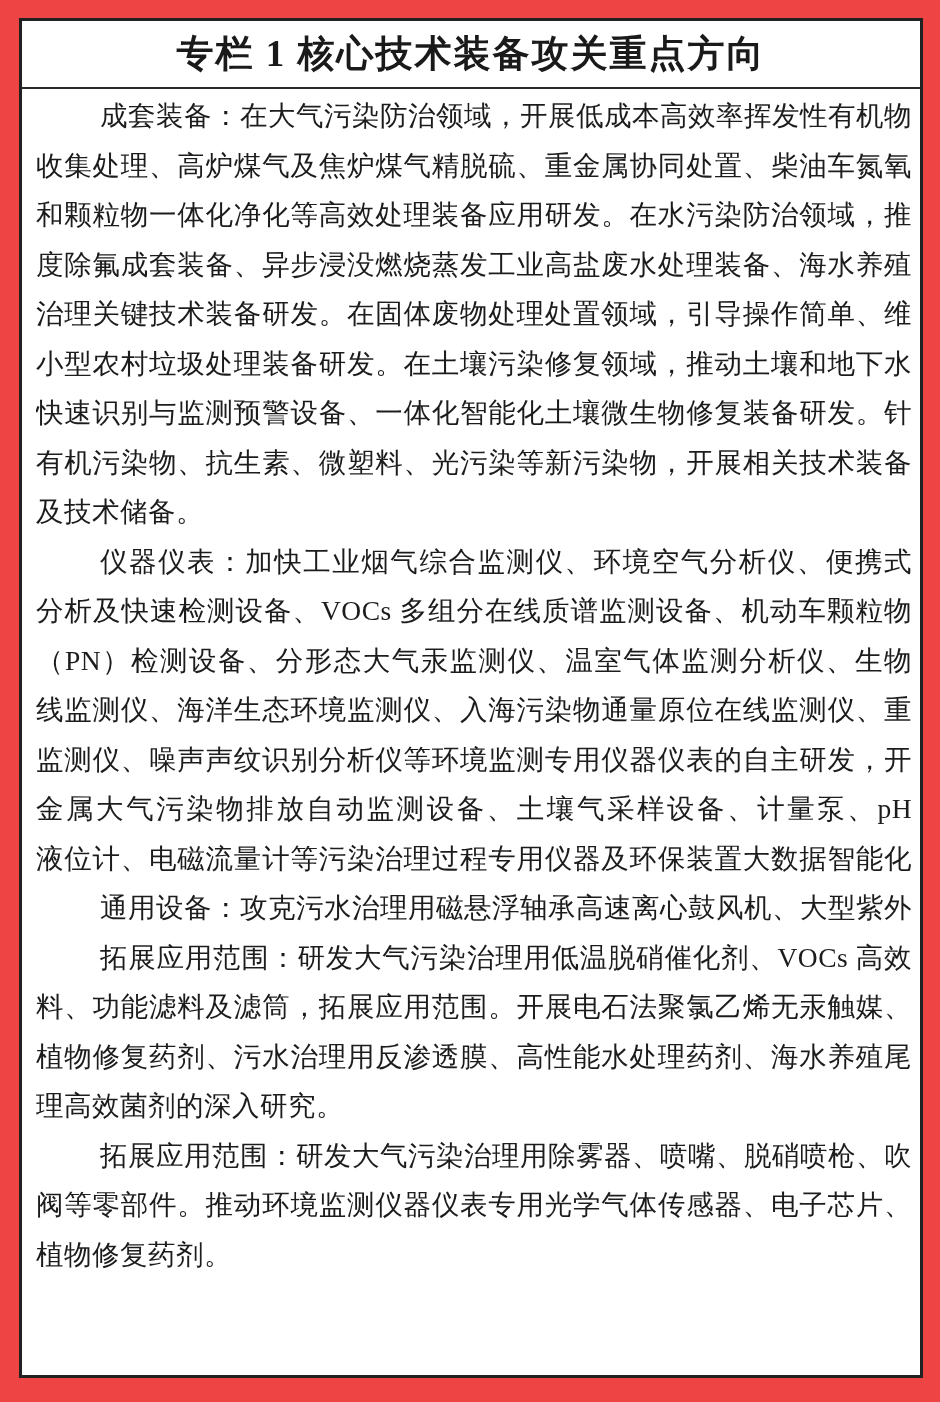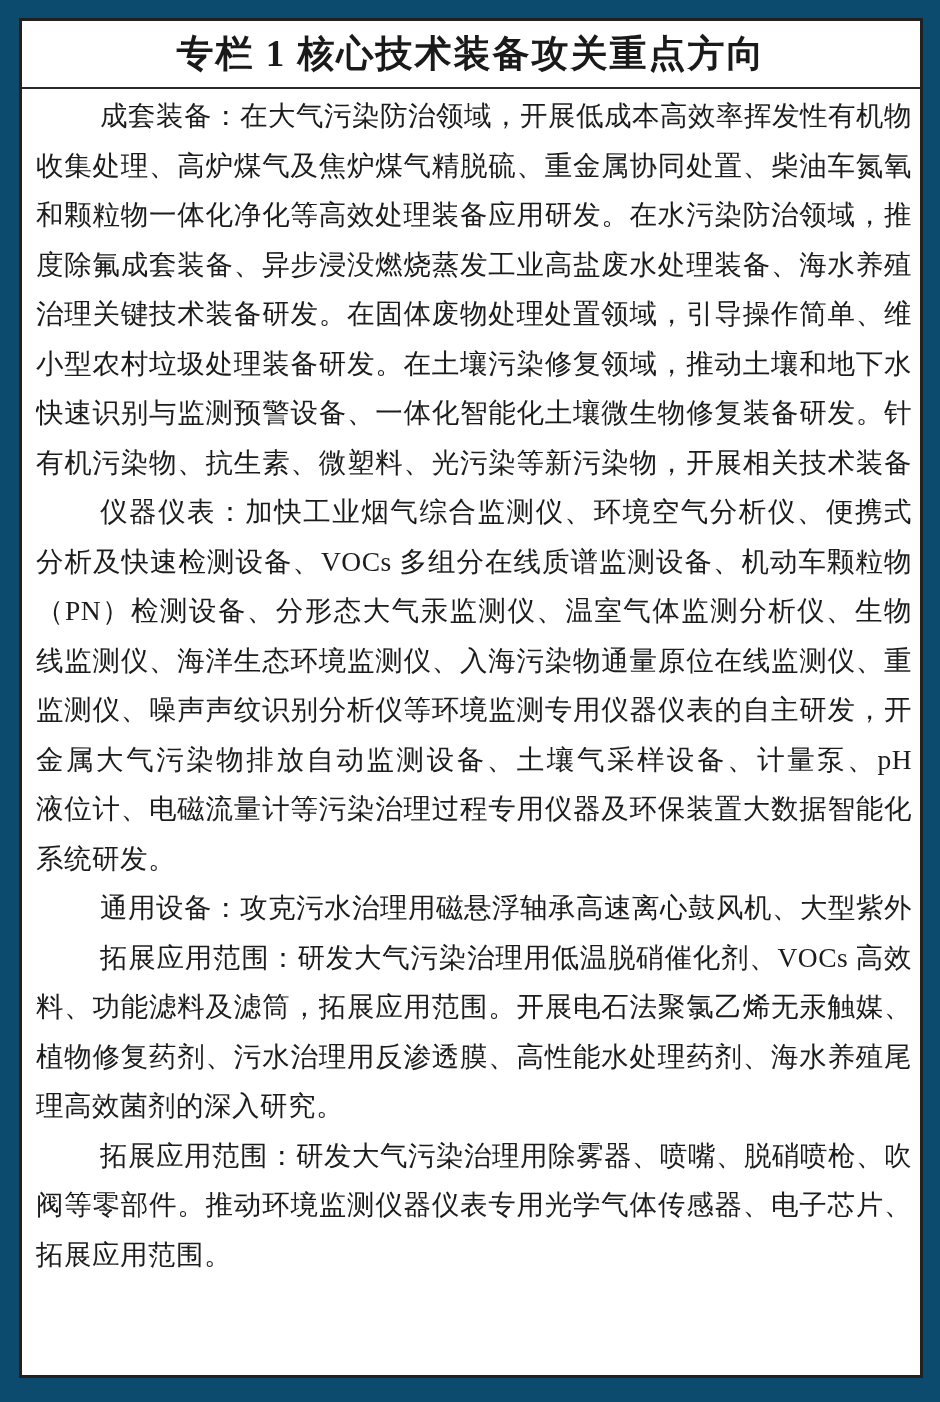--- a/index.html
+++ b/index.html
@@ -4,21 +4,21 @@
 <style>
   html, body {
     margin: 0;
     padding: 0;
     background: #ffffff;
   }
   .page {
     position: relative;
     width: 940px;
     height: 1402px;
-    background: #0c4a6e;
+    background: #ef4444;
     font-family: "Liberation Serif", "DejaVu Serif", serif;
     color: #1a1a1a;
     overflow: hidden;
   }
   .panel {
     position: absolute;
     left: 19px;
     top: 18px;
     width: 898px;
     height: 1354px;
@@ -79,45 +79,45 @@
 
       <div class="para">
         <div class="line first fill"><span class="lead">成套装备：</span><span>在大气污染防治领域，开展低成本高效率挥发性有机物（VOCs）</span></div>
         <div class="line fill">收集处理、高炉煤气及焦炉煤气精脱硫、重金属协同处置、柴油车氮氧化物（NOx）</div>
         <div class="line fill">和颗粒物一体化净化等高效处理装备应用研发。在水污染防治领域，推进水体深</div>
         <div class="line fill">度除氟成套装备、异步浸没燃烧蒸发工业高盐废水处理装备、海水养殖尾水生态</div>
         <div class="line fill">治理关键技术装备研发。在固体废物处理处置领域，引导操作简单、维修便捷的</div>
         <div class="line fill">小型农村垃圾处理装备研发。在土壤污染修复领域，推动土壤和地下水污染风险</div>
         <div class="line fill">快速识别与监测预警设备、一体化智能化土壤微生物修复装备研发。针对持久性</div>
         <div class="line fill">有机污染物、抗生素、微塑料、光污染等新污染物，开展相关技术装备前期研究</div>
+        <div class="line last">及技术储备。</div>
       </div>
 
       <div class="para">
         <div class="line first fill"><span class="lead">仪器仪表：</span><span>加快工业烟气综合监测仪、环境空气分析仪、便携式 VOCs 测试</span></div>
         <div class="line fill">分析及快速检测设备、VOCs 多组分在线质谱监测设备、机动车颗粒物数浓度</div>
         <div class="line fill">（PN）检测设备、分形态大气汞监测仪、温室气体监测分析仪、生物多样性在</div>
         <div class="line fill">线监测仪、海洋生态环境监测仪、入海污染物通量原位在线监测仪、重金属在线</div>
         <div class="line fill">监测仪、噪声声纹识别分析仪等环境监测专用仪器仪表的自主研发，开展镉等重</div>
         <div class="line fill">金属大气污染物排放自动监测设备、土壤气采样设备、计量泵、pH 计、超声波</div>
         <div class="line fill">液位计、电磁流量计等污染治理过程专用仪器及环保装置大数据智能化运行维护</div>
-        <div class="line last">系统研发。</div>
       </div>
 
       <div class="para">
         <div class="line first fill"><span class="lead">通用设备：</span><span>攻克污水治理用磁悬浮轴承高速离心鼓风机、大型紫外线消毒设</span></div>
       </div>
 
       <div class="para">
         <div class="line first fill"><span class="lead">拓展应用范围：</span><span>研发大气污染治理用低温脱硝催化剂、VOCs 高效吸附催化材</span></div>
         <div class="line fill">料、功能滤料及滤筒，拓展应用范围。开展电石法聚氯乙烯无汞触媒、土壤污染</div>
         <div class="line fill">植物修复药剂、污水治理用反渗透膜、高性能水处理药剂、海水养殖尾水生态治</div>
         <div class="line last">理高效菌剂的深入研究。</div>
       </div>
 
       <div class="para">
         <div class="line first fill"><span class="lead">拓展应用范围：</span><span>研发大气污染治理用除雾器、喷嘴、脱硝喷枪、吹灰器、换向</span></div>
         <div class="line fill">阀等零部件。推动环境监测仪器仪表专用光学气体传感器、电子芯片、色谱检测</div>
-        <div class="line last">拓展应用范围。</div>
+        <div class="line last">植物修复药剂。</div>
       </div>
 
     </div>
   </div>
 </div>
 
 </body></html>

